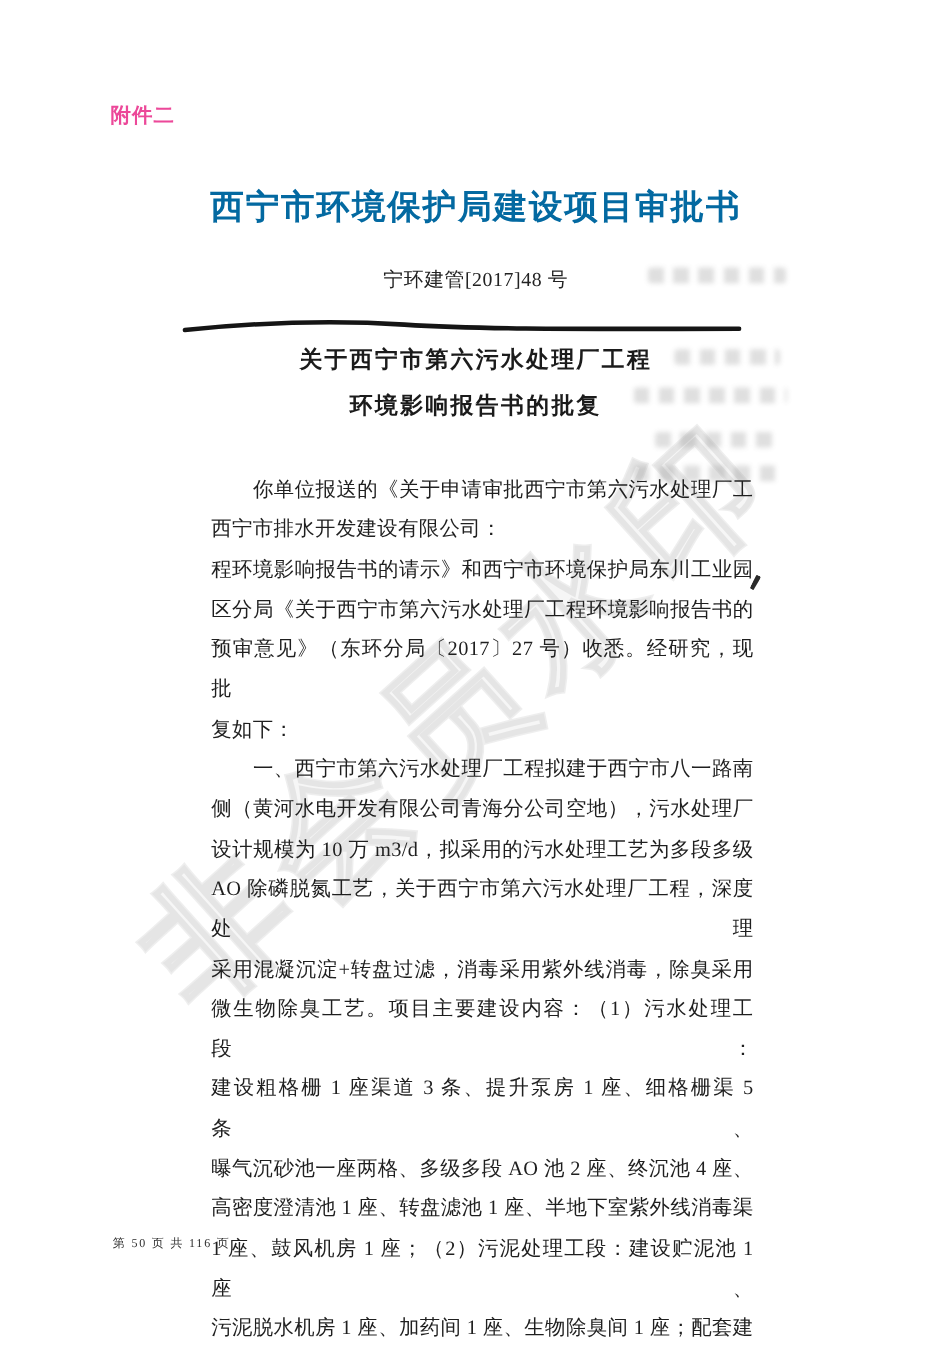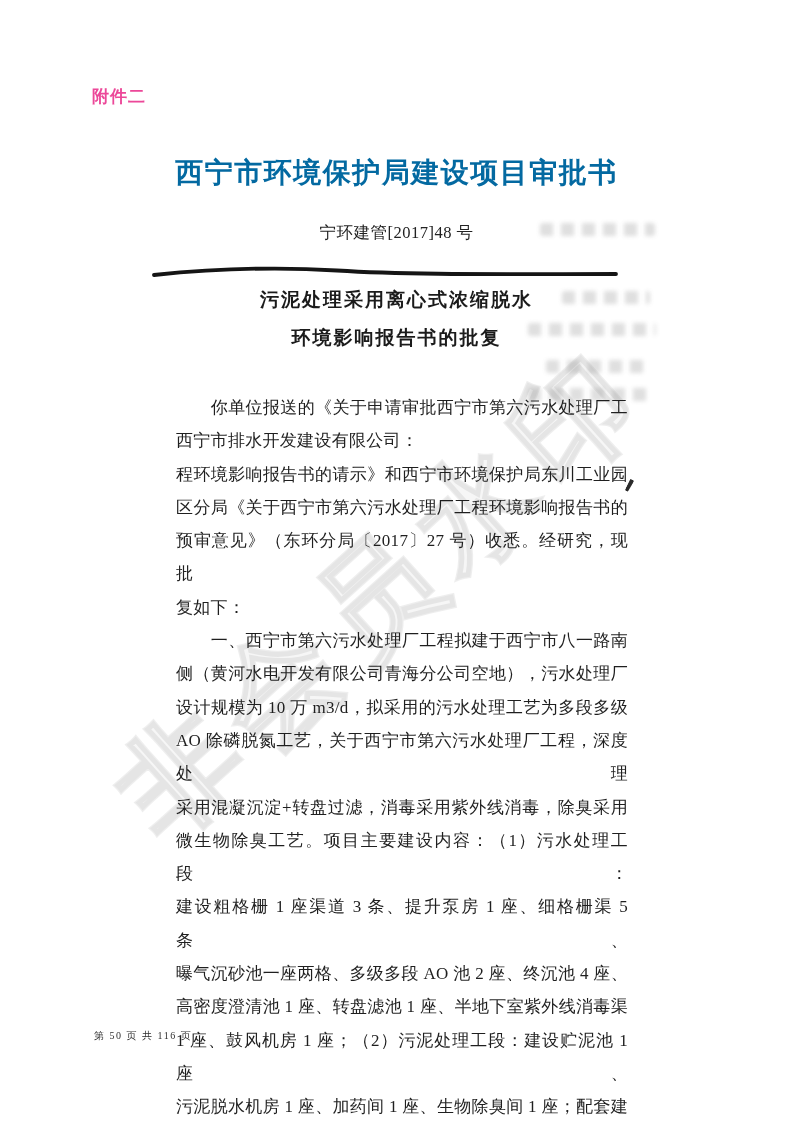--- a/index.html
+++ b/index.html
@@ -101,21 +101,21 @@
   <div class="attachment">附件二</div>
 
   <h1 class="title">西宁市环境保护局建设项目审批书</h1>
 
   <div class="docnum">宁环建管[2017]48 号</div>
 
   <svg class="divider" width="466" height="14" viewBox="0 0 466 14">
     <path d="M2,10 C70,3 130,2 185,5.5 C255,10 350,9 464,9" stroke="#151515" stroke-width="3.8" fill="none" stroke-linecap="round"></path>
   </svg>
 
-  <div class="sub sub1">污泥处理采用离心式浓缩脱水</div>
+  <div class="sub sub1">关于西宁市第六污水处理厂工程</div>
   <div class="sub sub2">环境影响报告书的批复</div>
 
   <div class="tick"></div>
 
   <div class="body">
     <div class="line">　　你单位报送的《关于申请审批西宁市第六污水处理厂工</div>
     <div class="line short">西宁市排水开发建设有限公司：</div>
     <div class="line">程环境影响报告书的请示》和西宁市环境保护局东川工业园</div>
     <div class="line">区分局《关于西宁市第六污水处理厂工程环境影响报告书的</div>
     <div class="line">预审意见》（东环分局〔2017〕27 号）收悉。经研究，现批</div>

